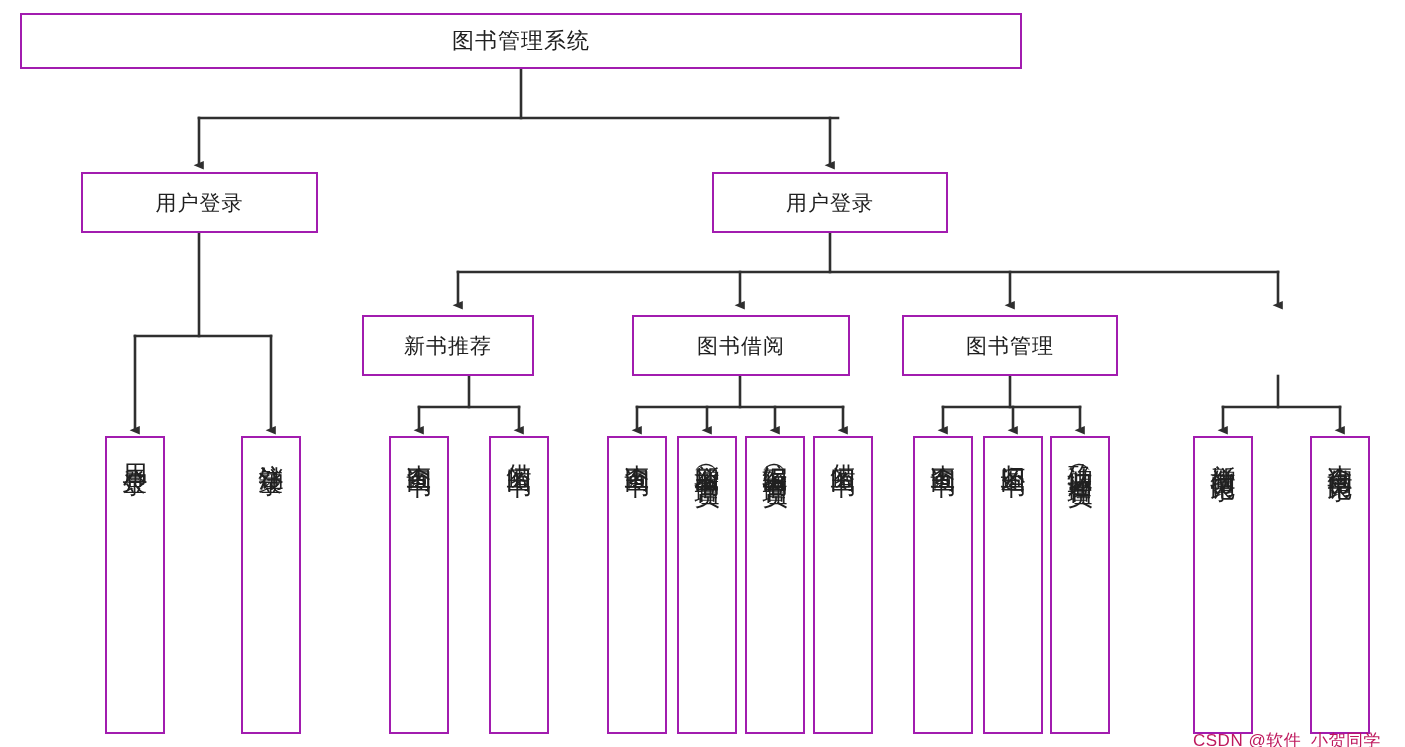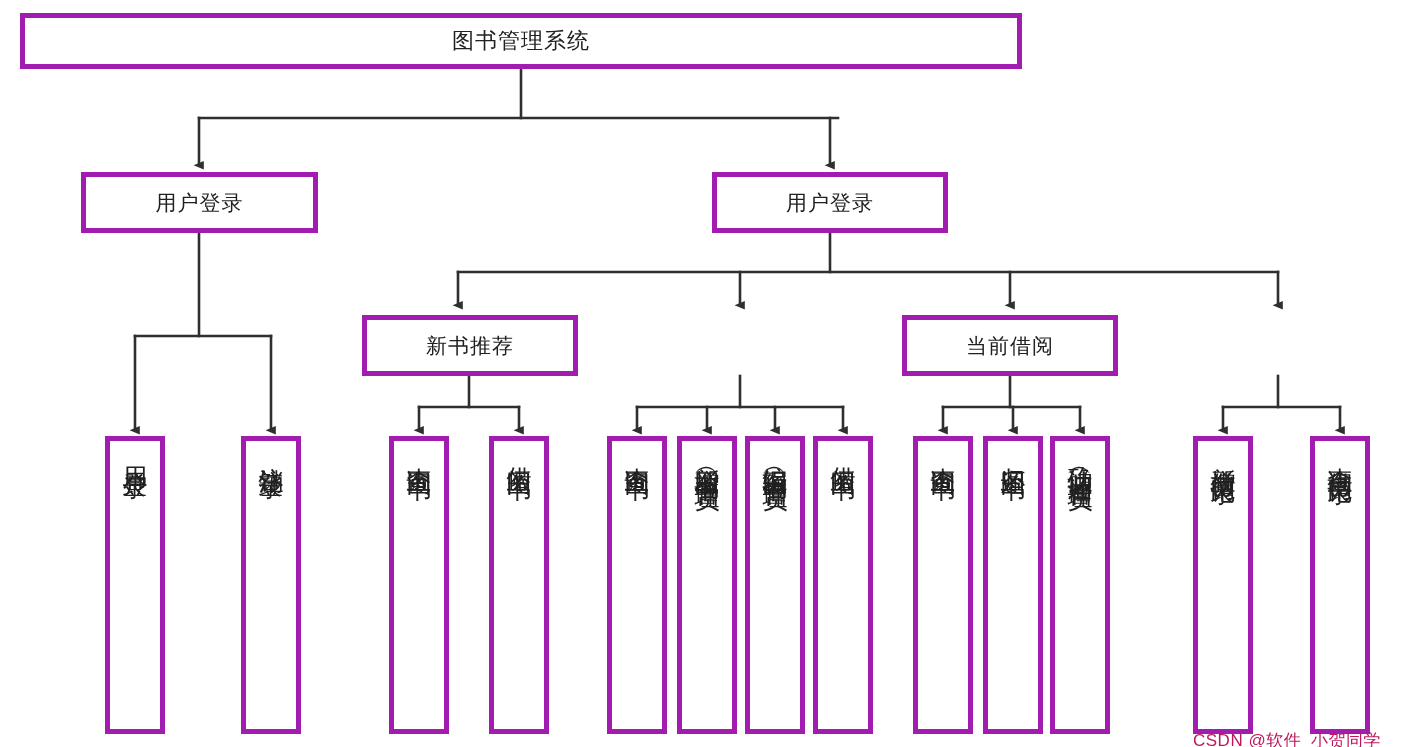--- a/index.html
+++ b/index.html
@@ -21,21 +21,21 @@
     position: absolute;
     left: 0;
     top: 0;
     width: 1405px;
     height: 747px;
     pointer-events: none;
   }
   .node {
     position: absolute;
     box-sizing: border-box;
-    border: 5px solid #a21caf;
+    border: 2px solid #a21caf;
     background: #ffffff;
     display: flex;
     align-items: center;
     justify-content: center;
     color: #1f1f1f;
   }
   .node .lbl {
     display: block;
     text-align: center;
     line-height: 1.02;
@@ -131,27 +131,30 @@
   </div>
 
   <div class="node horiz" style="left:81px; top:172px; width:237px; height:61px;">
     <span class="lbl">用户登录</span>
   </div>
 
   <div class="node horiz" style="left:712px; top:172px; width:236px; height:61px;">
     <span class="lbl">用户登录</span>
   </div>
 
-  <div class="node horiz" style="left:362px; top:315px; width:216px; height:61px;">
+  <div class="node horiz" style="left:362px; top:315px; width:172px; height:61px;">
     <span class="lbl">新书推荐</span>
   </div>
 
+  <div class="node horiz" style="left:632px; top:315px; width:218px; height:61px;">
+    <span class="lbl">图书借阅</span>
+  </div>
 
   <div class="node horiz" style="left:902px; top:315px; width:216px; height:61px;">
-    <span class="lbl">当前借阅</span>
+    <span class="lbl">图书管理</span>
   </div>
 
 
   <div class="node vert" style="left:105px; top:436px; width:60px; height:298px;">
     <span class="lbl">用户登录</span>
   </div>
 
   <div class="node vert" style="left:241px; top:436px; width:60px; height:298px;">
     <span class="lbl">注销登录</span>
   </div>

